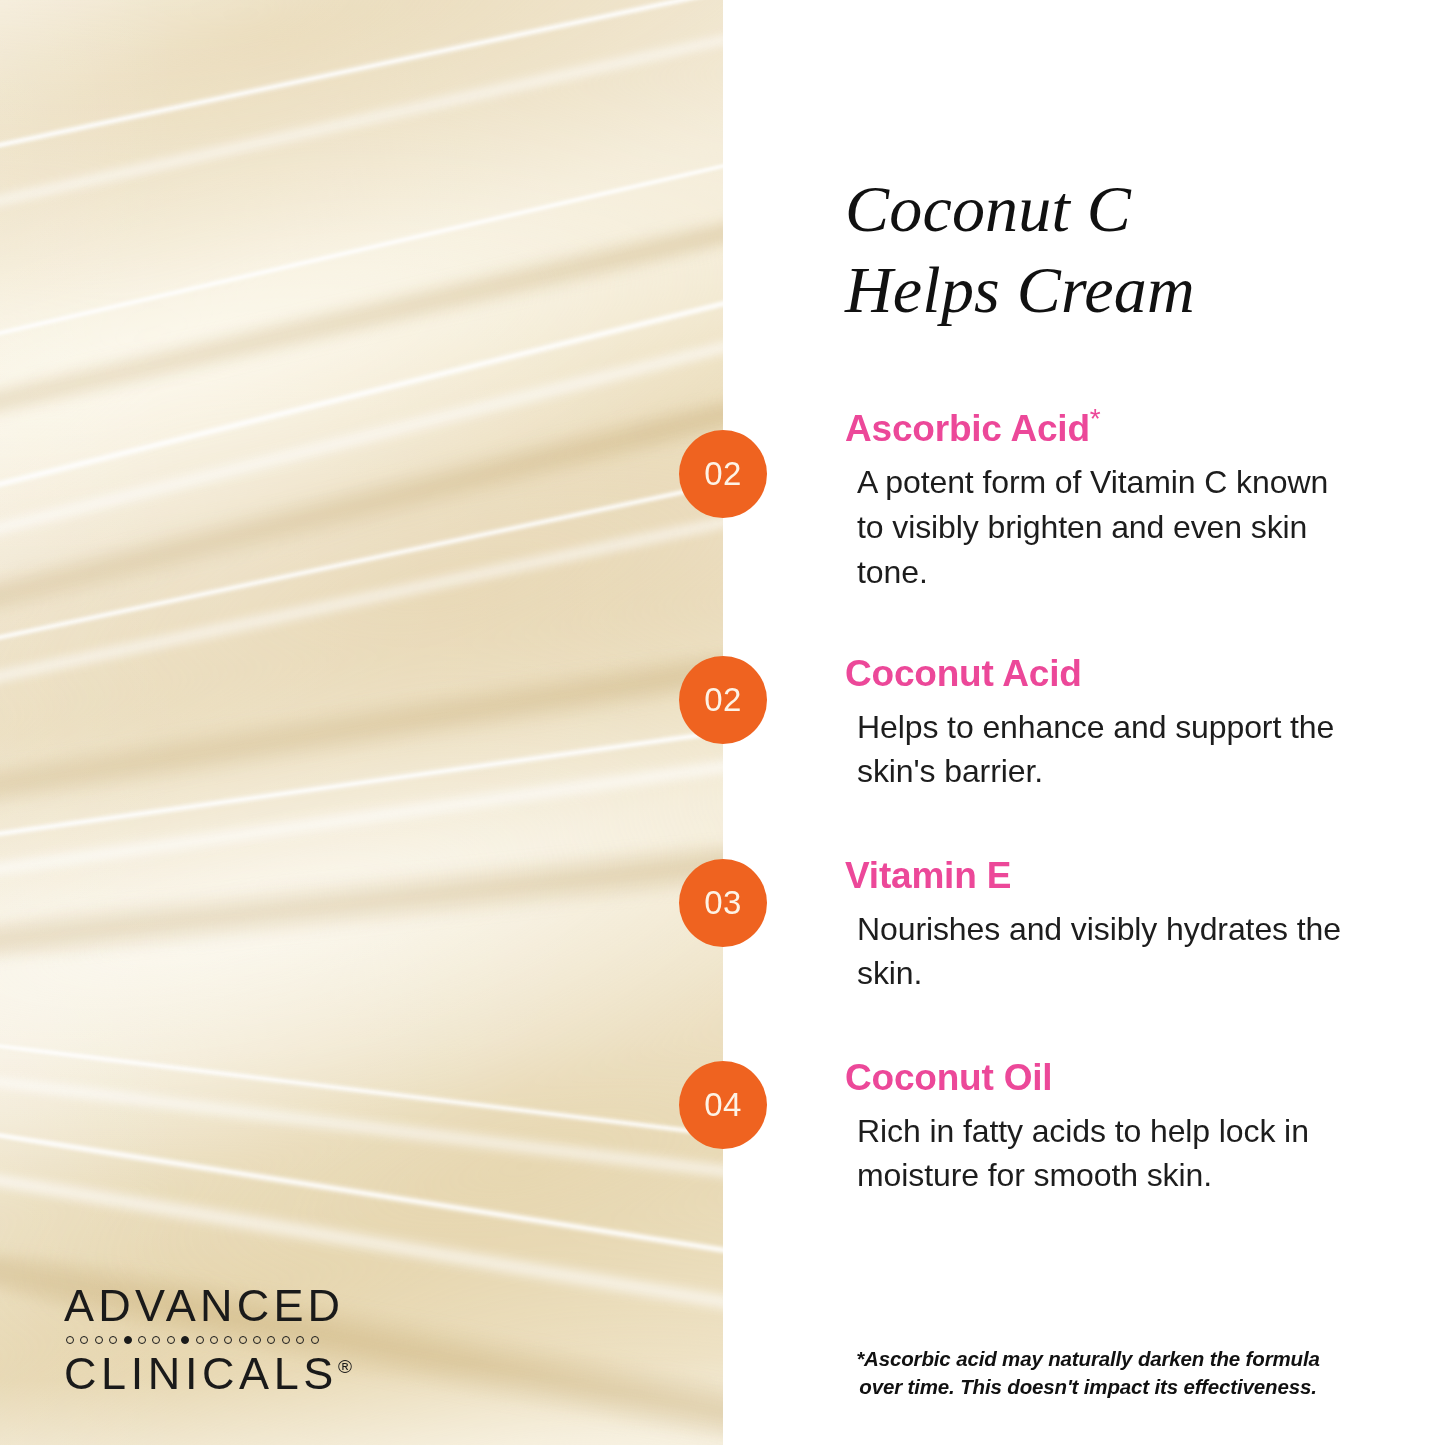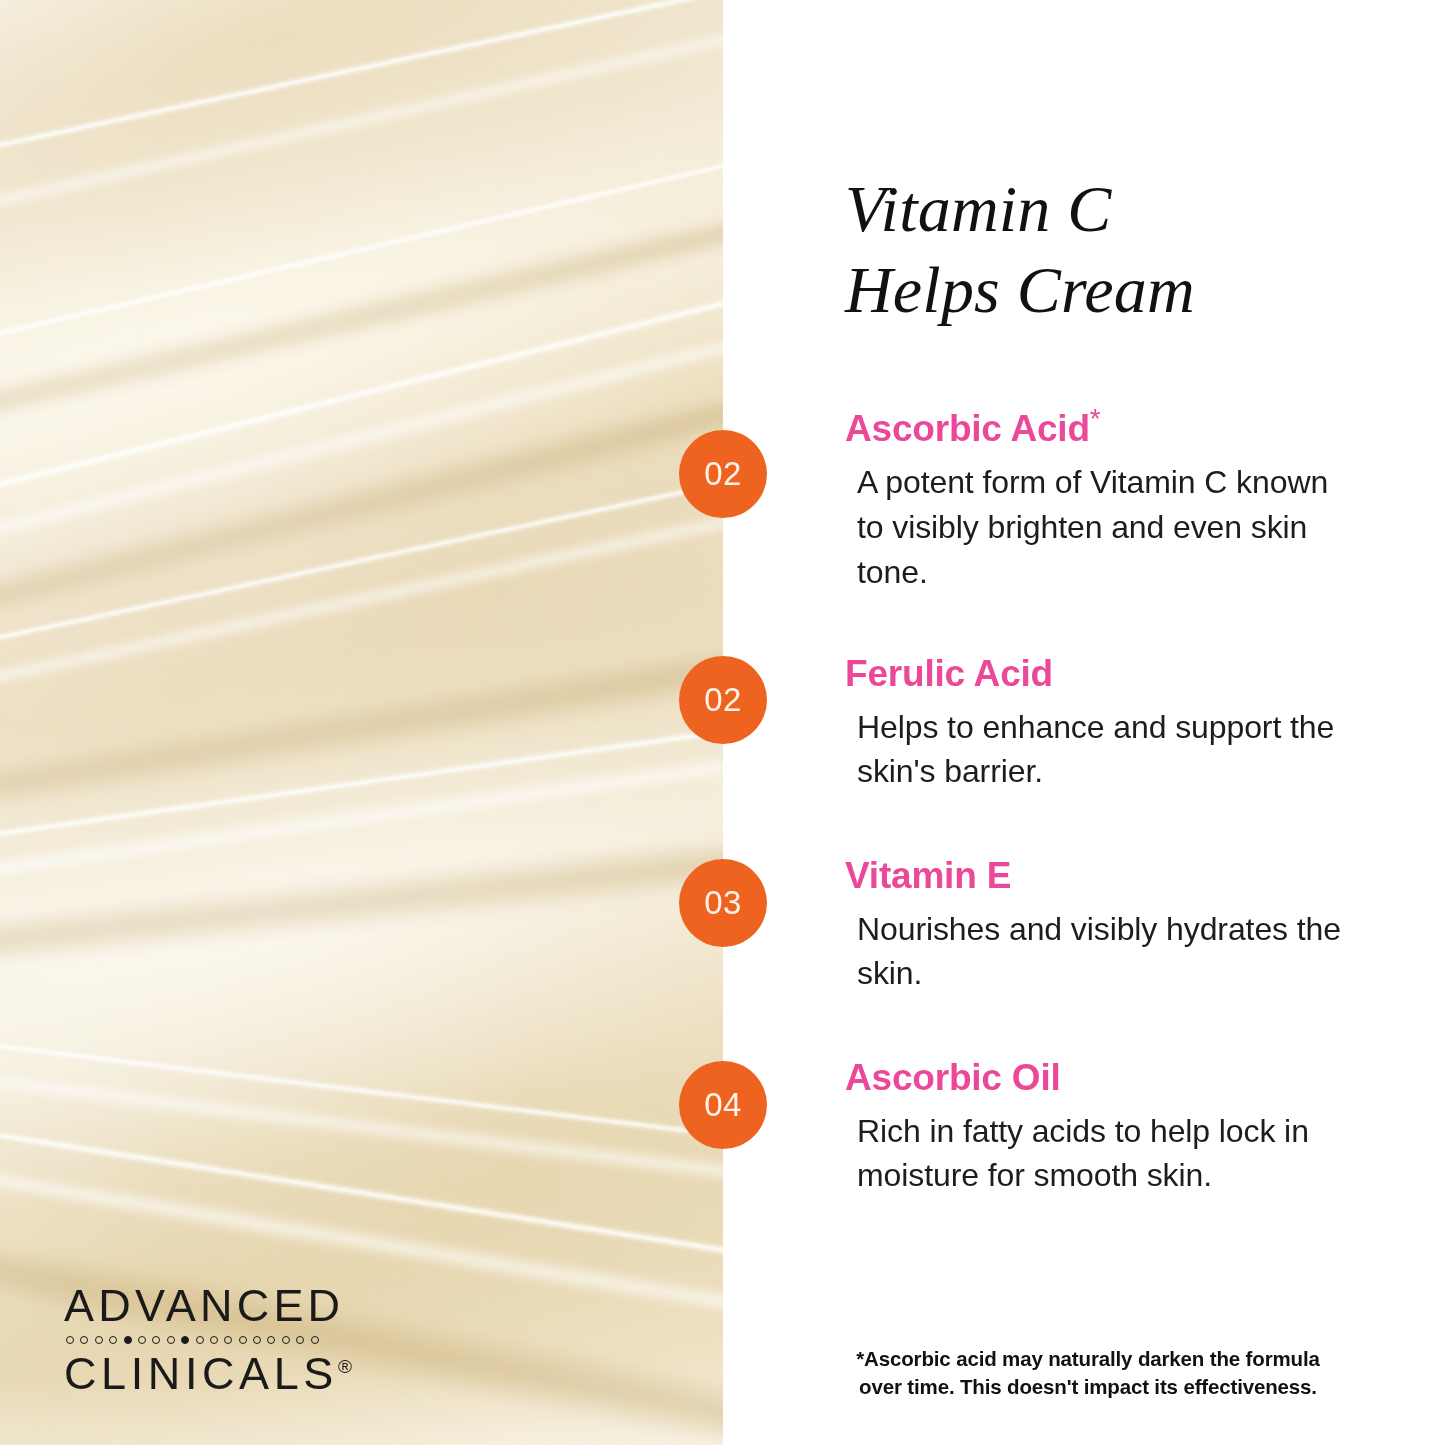--- a/index.html
+++ b/index.html
@@ -229,21 +229,21 @@
     width: 530px;
     top: 1345px;
     text-align: center;
     font-family: "Liberation Sans", sans-serif;
     font-size: 20.5px;
     font-weight: 700;
     line-height: 1.38;
     color: #111111;
     letter-spacing: -.15px;
   }
-  .footnote-line { display: block; }
+  .footnote-line { display: block; font-style: italic; }
 </style>
 </head>
 <body>
 
 <div id="canvas">
 
   <div class="texture-panel">
     <div class="tex-base"></div>
     <div class="tex-swirls"></div>
 
@@ -299,43 +299,43 @@
         <span class="logo-dot"></span>
         <span class="logo-dot"></span>
         <span class="logo-dot"></span>
       </div>
     <div class="logo-word lower"><span>CLINICALS</span><span class="reg-mark">®</span></div>
   </div>
 
   <div class="content">
 
     <div class="title">
-      <span class="title-line">Vitamin C</span>
+      <span class="title-line">Coconut C</span>
       <span class="title-line">Helps Cream</span>
     </div>
 
     <div class="items">
 
       <div class="item" style="top:378px;">
         <div class="item-heading"><span>Ascorbic Acid</span><span class="star">*</span></div>
         <div class="item-body">A potent form of Vitamin C known to visibly brighten and even skin tone.</div>
       </div>
 
       <div class="item" style="top:628px;">
-        <div class="item-heading"><span>Ferulic Acid</span></div>
+        <div class="item-heading"><span>Coconut Acid</span></div>
         <div class="item-body">Helps to enhance and support the skin's barrier.</div>
       </div>
 
       <div class="item" style="top:830px;">
         <div class="item-heading"><span>Vitamin E</span></div>
         <div class="item-body">Nourishes and visibly hydrates the skin.</div>
       </div>
 
       <div class="item" style="top:1032px;">
-        <div class="item-heading"><span>Ascorbic Oil</span></div>
+        <div class="item-heading"><span>Coconut Oil</span></div>
         <div class="item-body">Rich in fatty acids to help lock in moisture for smooth skin.</div>
       </div>
 
     </div>
 
     <div class="footnote">
       <span class="footnote-line">*Ascorbic acid may naturally darken the formula</span>
       <span class="footnote-line">over time. This doesn't impact its effectiveness.</span>
     </div>
 

